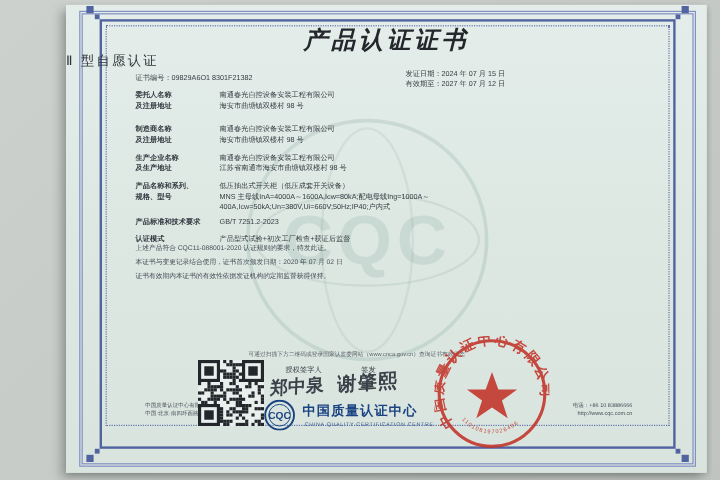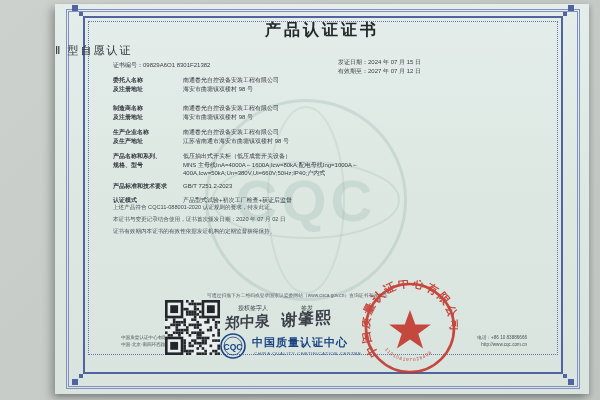--- a/index.html
+++ b/index.html
@@ -22,22 +22,22 @@
   .tr1{right:-13px;top:-13px;} .tr2{right:-6px;top:-6px;}
   .bl1{left:-13px;bottom:-13px;} .bl2{left:-6px;bottom:-6px;}
   .br1{right:-13px;bottom:-13px;} .br2{right:-6px;bottom:-6px;}
 
   .wm{position:absolute;left:150px;top:95px;width:196px;height:196px;border-radius:50%;
       border:3px solid rgba(125,158,148,.22);display:flex;align-items:center;justify-content:center;
       pointer-events:none;}
   .wm svg{position:absolute;left:0;top:0;}
   .wm .wmtxt{font-size:58px;font-weight:bold;color:rgba(125,158,148,.20);letter-spacing:4px;}
 
-  .title{position:absolute;left:0;right:0;top:16px;text-align:center;font-size:16px;
-         font-weight:bold;color:#23272c;letter-spacing:3px;}
+  .title{position:absolute;left:0;right:0;top:16px;text-align:center;font-size:20px;
+         font-weight:bold;color:#23272c;letter-spacing:3px;font-style:italic;}
   .subtitle{position:absolute;left:0;right:0;top:39px;text-align:left;font-size:11px;
             color:#2d3238;letter-spacing:2px;}
 
   .meta-left{position:absolute;left:58px;top:57px;font-size:6px;color:#3a4046;}
   .meta-right{position:absolute;left:283px;top:54px;font-size:6px;color:#3a4046;line-height:9px;}
 
   .row{position:absolute;left:58px;font-size:6px;color:#363b41;line-height:8.5px;}
   .row .lbl{position:absolute;left:0;top:0;width:68px;font-weight:bold;color:#31373e;}
   .row .val{position:absolute;left:70px;top:0;width:335px;}
   .r1{top:72px;} .r2{top:100px;} .r3{top:124px;} .r4{top:148px;} .r5{top:178px;} .r6{top:192px;}

